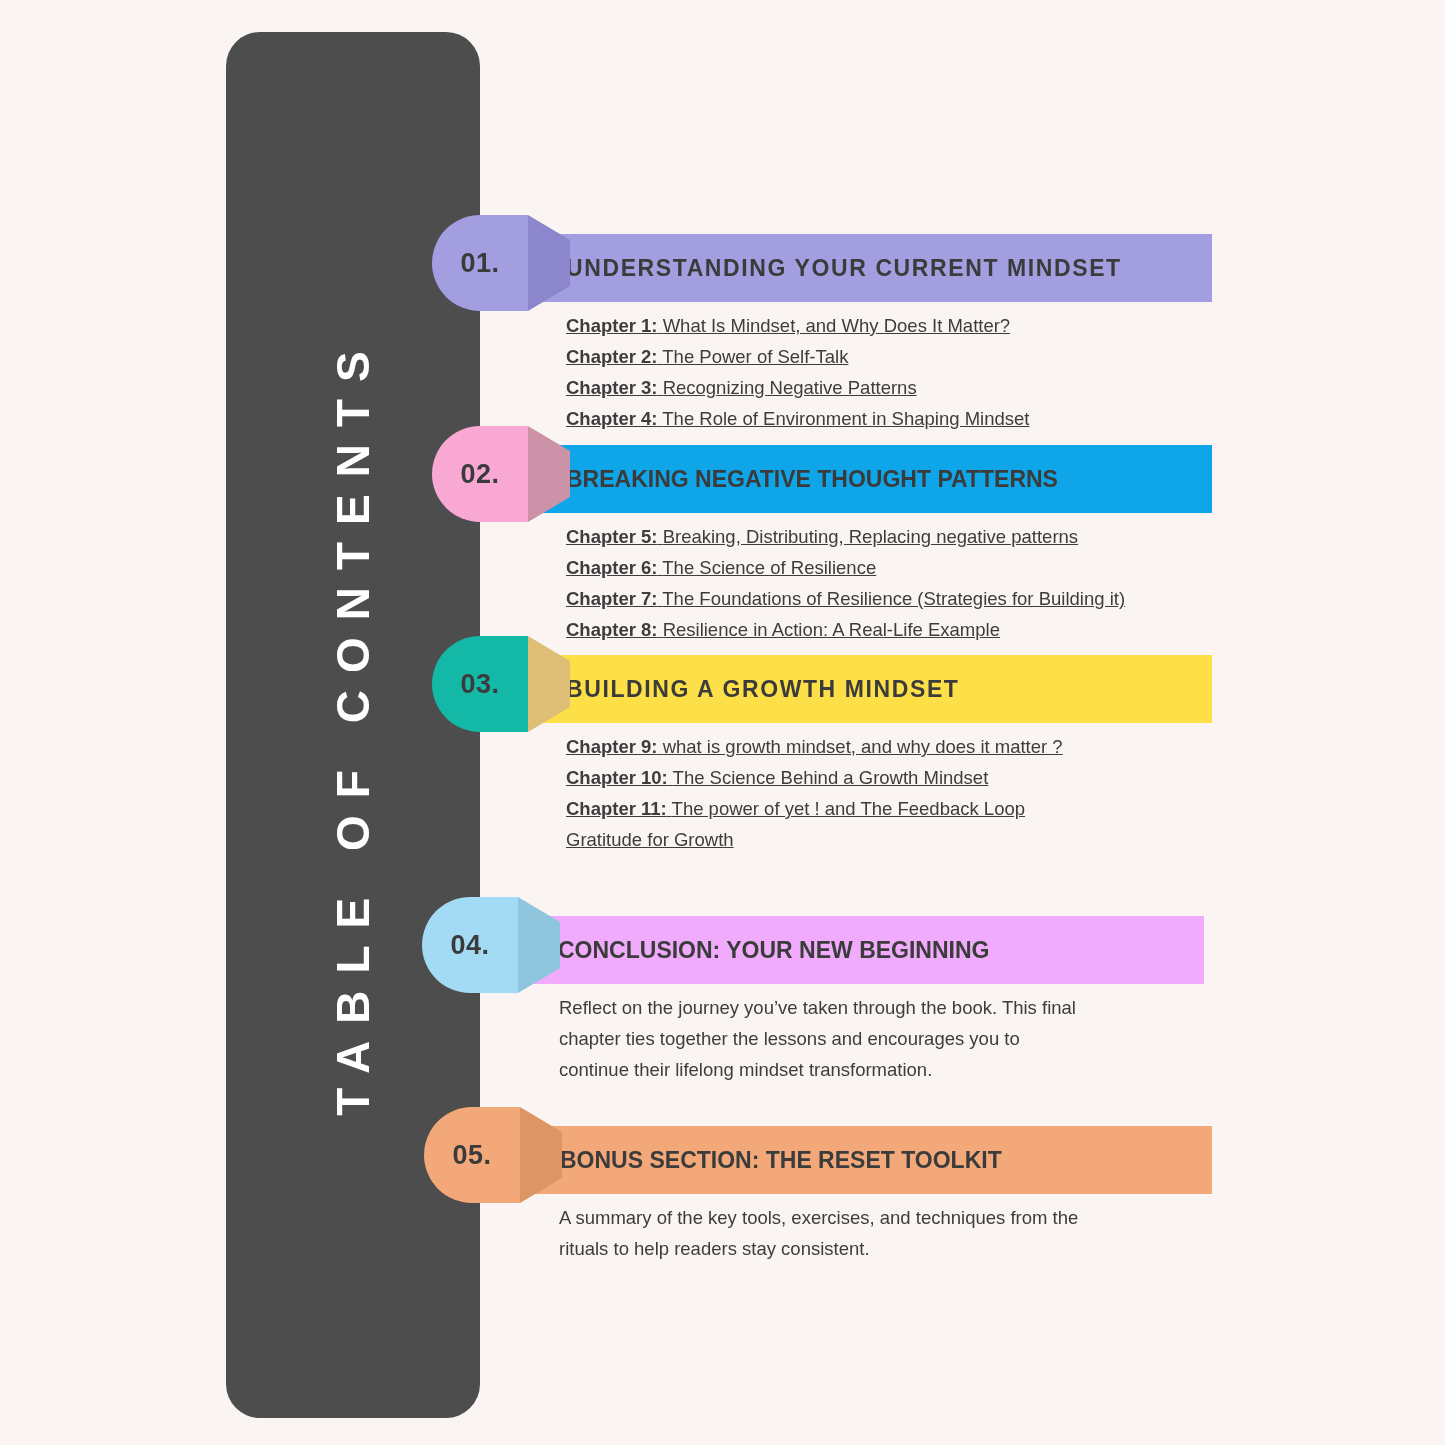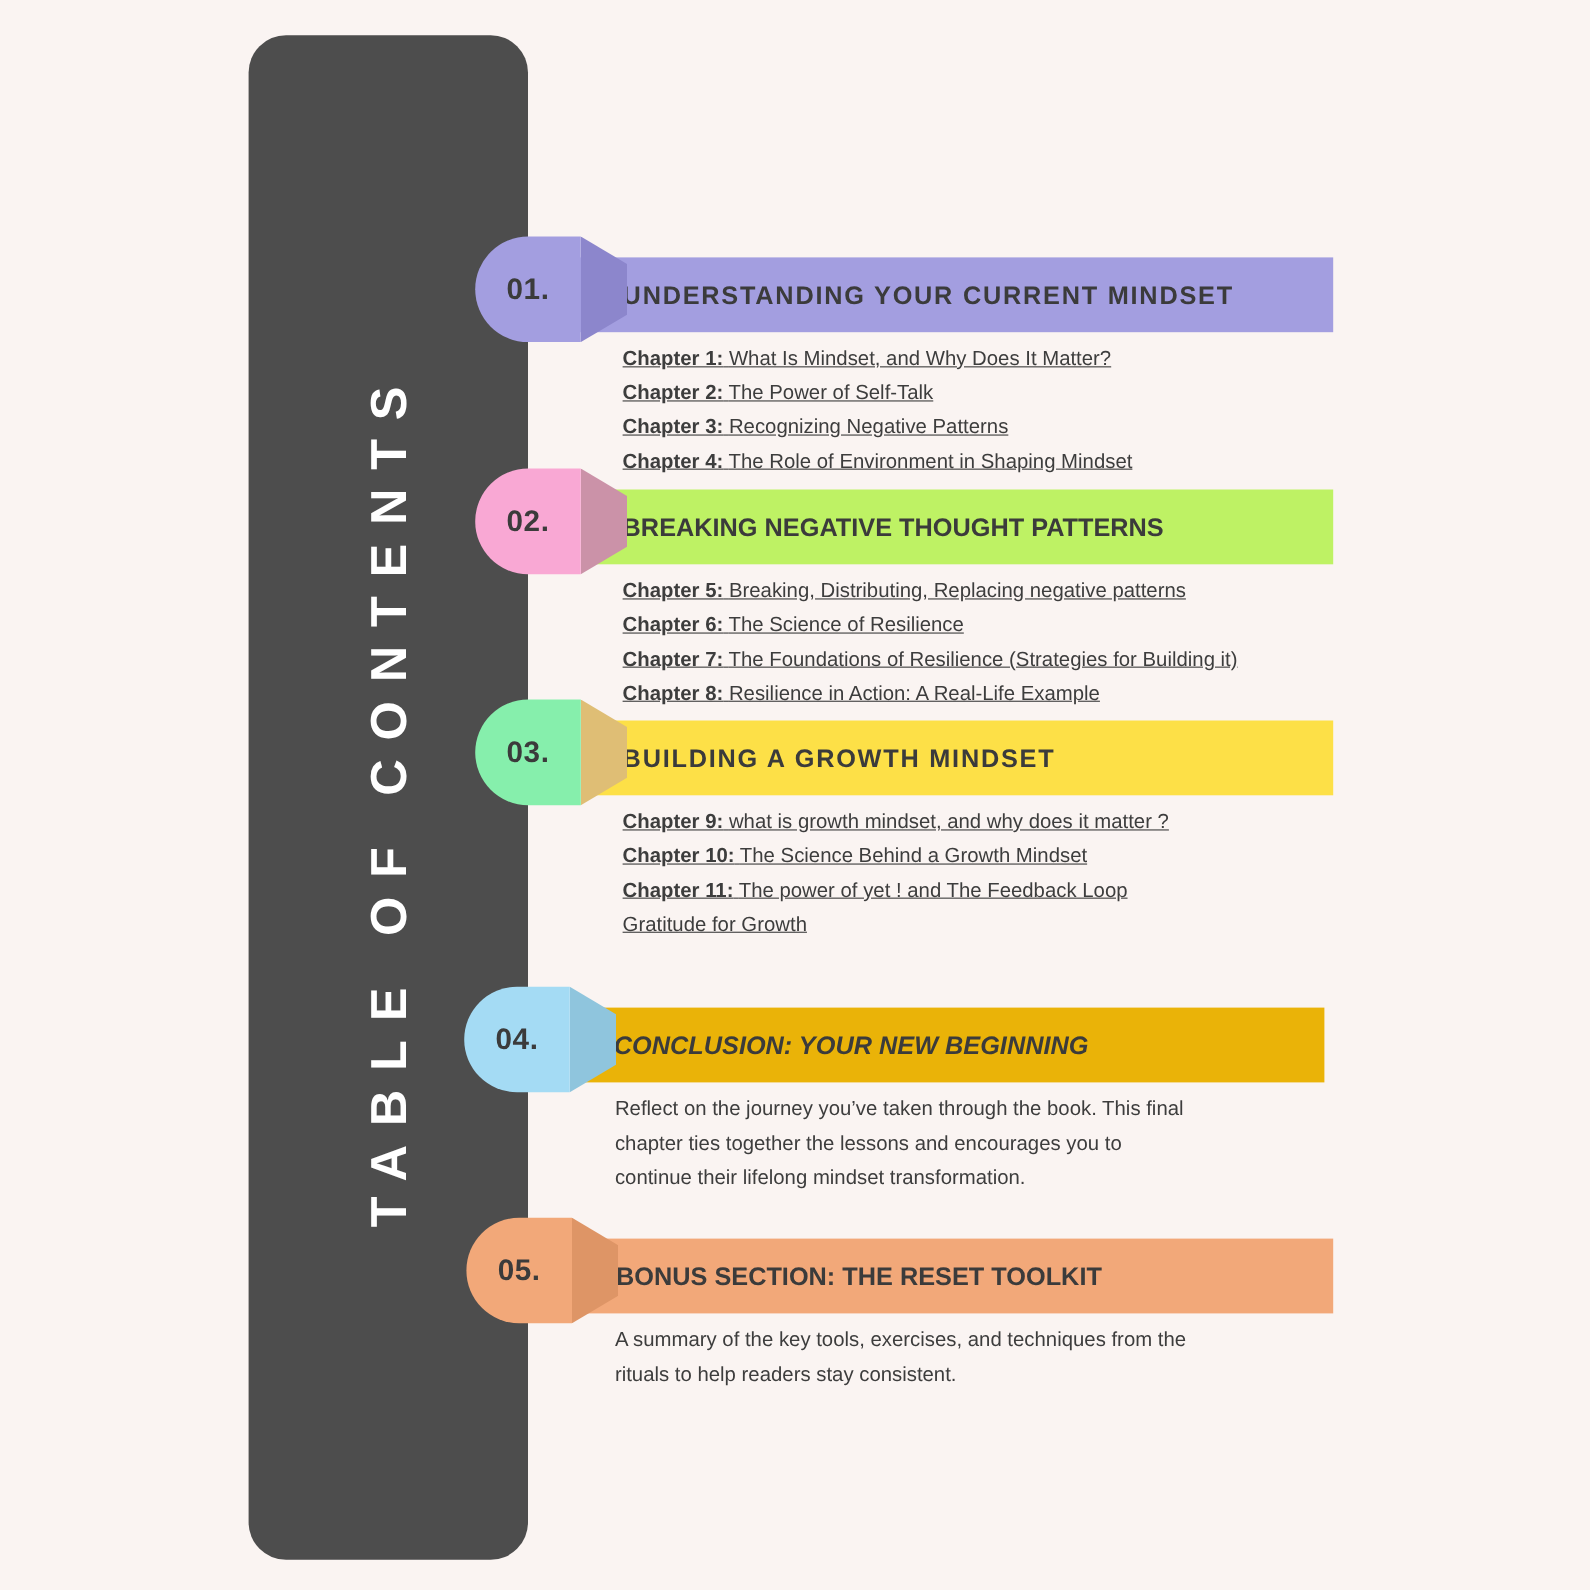--- a/index.html
+++ b/index.html
@@ -151,55 +151,55 @@
       </div>
       <div class="row-body" style="left: 566px; top: 95px;">
         <div class="chapter-line"><b>Chapter 1:</b> <span>What Is Mindset, and Why Does It Matter?</span></div>
         <div class="chapter-line"><b>Chapter 2:</b> <span>The Power of Self-Talk</span></div>
         <div class="chapter-line"><b>Chapter 3:</b> <span>Recognizing Negative Patterns</span></div>
         <div class="chapter-line"><b>Chapter 4:</b> <span>The Role of Environment in Shaping Mindset</span></div>
       </div>
     </div>
     <div class="row" style="top: 426px;">
       <div class="row-header">
-        <div class="bar" style="left: 532px; width: 680px; background: #bef264;">
+        <div class="bar" style="left: 532px; width: 680px; background: #0ea5e9;">
           <span class="bar-label" style="margin-left: 34px; letter-spacing: 0px;">BREAKING NEGATIVE THOUGHT PATTERNS</span>
         </div>
         <div class="badge-fold" style="left: 528px; background: rgb(203, 146, 168);"></div>
         <div class="badge" style="left: 432px; background: #f9a8d4;">
           <span class="badge-num">02.</span>
         </div>
       </div>
       <div class="row-body" style="left: 566px; top: 95px;">
         <div class="chapter-line"><b>Chapter 5:</b> <span>Breaking, Distributing, Replacing negative patterns</span></div>
         <div class="chapter-line"><b>Chapter 6:</b> <span>The Science of Resilience</span></div>
         <div class="chapter-line"><b>Chapter 7:</b> <span>The Foundations of Resilience (Strategies for Building it)</span></div>
         <div class="chapter-line"><b>Chapter 8:</b> <span>Resilience in Action: A Real-Life Example</span></div>
       </div>
     </div>
     <div class="row" style="top: 636px;">
       <div class="row-header">
         <div class="bar" style="left: 532px; width: 680px; background: #fde047;">
           <span class="bar-label" style="margin-left: 34px; letter-spacing: 1.6px;">BUILDING A GROWTH MINDSET</span>
         </div>
         <div class="badge-fold" style="left: 528px; background: rgb(223, 190, 117);"></div>
-        <div class="badge" style="left: 432px; background: #86efac;">
+        <div class="badge" style="left: 432px; background: #14b8a6;">
           <span class="badge-num">03.</span>
         </div>
       </div>
       <div class="row-body" style="left: 566px; top: 95px;">
         <div class="chapter-line"><b>Chapter 9:</b> <span>what is growth mindset, and why does it matter ?</span></div>
         <div class="chapter-line"><b>Chapter 10:</b> <span>The Science Behind a Growth Mindset</span></div>
         <div class="chapter-line"><b>Chapter 11:</b> <span>The power of yet ! and The Feedback Loop</span></div>
         <div class="chapter-line"><span>Gratitude for Growth</span></div>
       </div>
     </div>
     <div class="row" style="top: 897px;">
       <div class="row-header">
-        <div class="bar" style="left: 520px; width: 684px; background: #eab308; font-style: italic;">
+        <div class="bar" style="left: 520px; width: 684px; background: #f0abfc;">
           <span class="bar-label" style="margin-left: 38px; letter-spacing: 0px;">CONCLUSION: YOUR NEW BEGINNING</span>
         </div>
         <div class="badge-fold" style="left: 518px; background: rgb(143, 197, 221);"></div>
         <div class="badge" style="left: 422px; background: rgb(164, 219, 244);">
           <span class="badge-num">04.</span>
         </div>
       </div>
       <div class="row-body" style="left: 559px; top: 95px;">
         <div class="para">
           <div class="para-line">Reflect on the journey you’ve taken through the book. This final</div>

